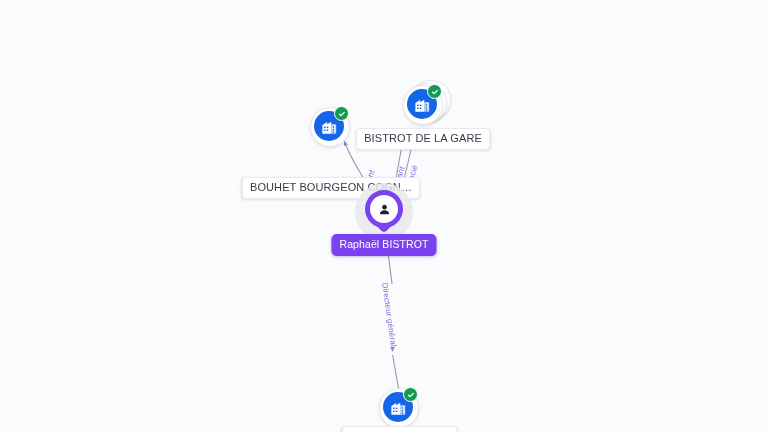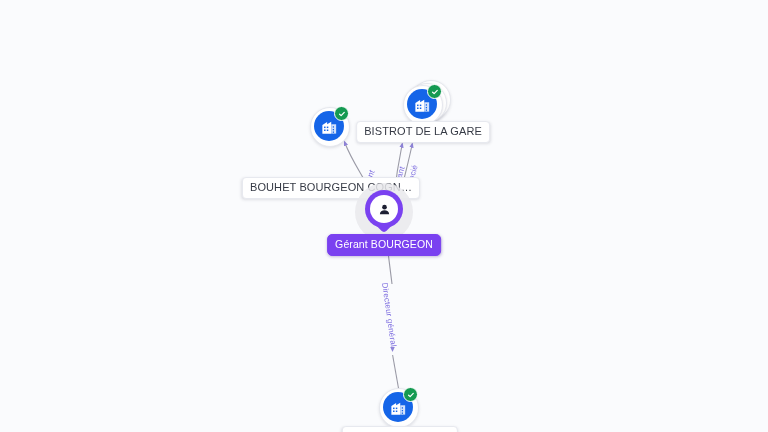--- a/index.html
+++ b/index.html
@@ -228,37 +228,37 @@
           <rect x="16.1" y="15.1" width="1.6" height="1.7" fill="#1565e8"></rect>
           <rect x="16.1" y="18.3" width="1.6" height="1.7" fill="#1565e8"></rect>
         </svg>
       </div>
       <div class="verified-badge">
         <svg width="8" height="8" viewBox="0 0 12 12">
           <path d="M2.4 6.3 L4.7 8.5 L9.4 3.6" stroke="#ffffff" stroke-width="1.8" fill="none" stroke-linecap="round" stroke-linejoin="round"></path>
         </svg>
       </div>
     </div>
-    <div class="node-label" style="left:-1px; top:15px;">BISTROT DE LA GARE</div>
+    <div class="node-label" style="left:-1px; top:22px;">BISTROT DE LA GARE</div>
   </div>
 
   <div class="node" style="left:384px; top:212px;">
     <div class="person-halo"></div>
     <div class="person-pin">
       <div class="pin-tail"></div>
       <div class="pin-body"></div>
       <div class="pin-inner">
         <svg width="15" height="15" viewBox="0 0 24 24">
           <circle cx="12" cy="8.2" r="3.7" fill="#1d2033"></circle>
           <path d="M4.6 19.6 C4.6 15.2 8.0 13.2 12 13.2
                    C16.0 13.2 19.4 15.2 19.4 19.6 Z" fill="#1d2033"></path>
         </svg>
       </div>
     </div>
-    <div class="node-label person" style="left:0px; top:22px;">Gérant BOURGEON</div>
+    <div class="node-label person" style="left:0px; top:22px;">Raphaël BISTROT</div>
   </div>
 
   <div class="node" style="left:400px; top:409px;">
     <div class="company-marker">
       <div class="stack-card s0"></div>
       <div class="company-disc">
         <svg width="19" height="19" viewBox="0 0 24 24" fill="none">
           <path d="M3 21V10.2L9 6.2V9.3L14.2 6V21H3Z" fill="#ffffff"></path>
           <path d="M14.2 9.2H20.4V21H14.2V9.2Z" fill="#d3e2fb"></path>
           <rect x="5.1" y="12.1" width="1.9" height="1.9" fill="#1565e8"></rect>

